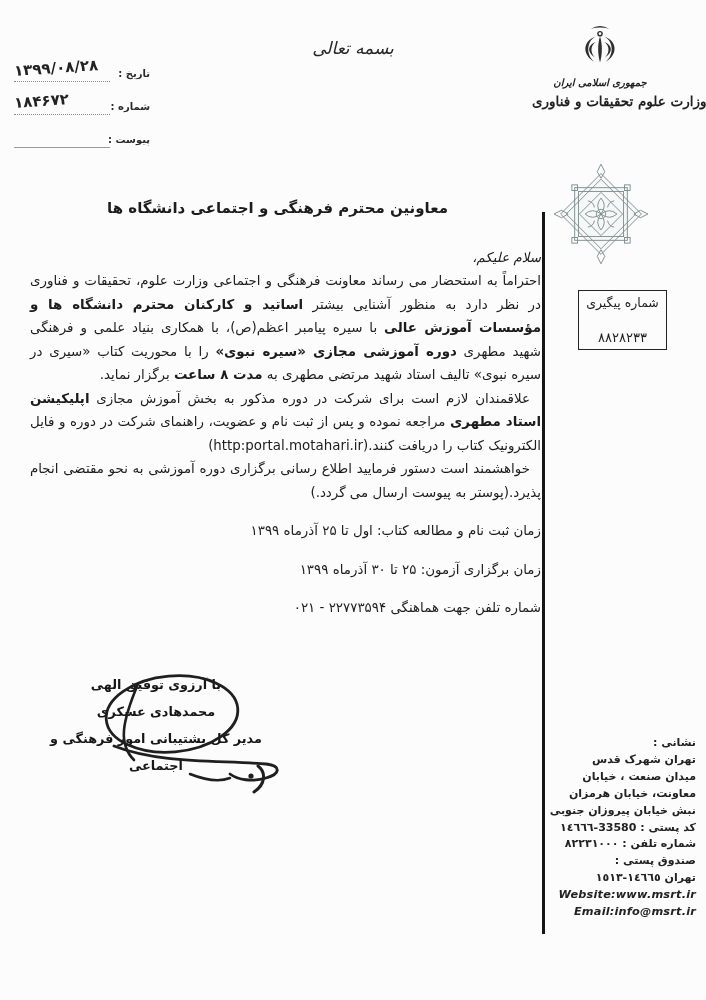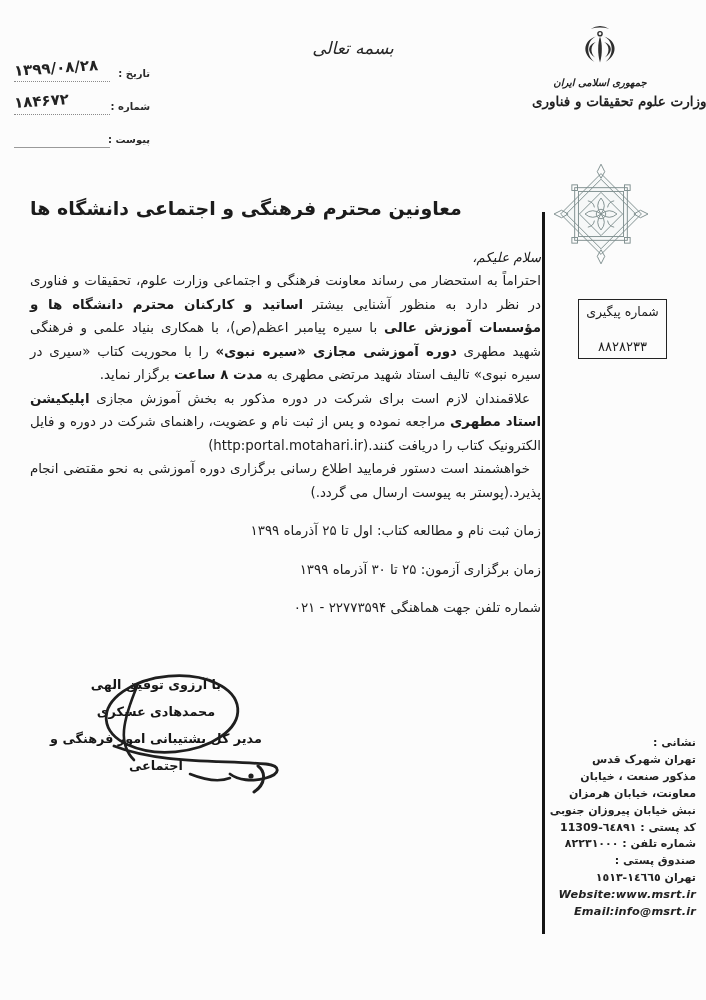--- a/index.html
+++ b/index.html
@@ -21,28 +21,28 @@
   
   .letterhead{position:absolute;top:22px;right:38px;width:136px;text-align:center;}
   .letterhead .emblem{display:block;margin:0 auto;}
   .lh-line1{font-family:"DejaVu Serif", serif;font-style:italic;font-size:10px;font-weight:600;margin-top:5px;white-space:nowrap;}
   .lh-line2{font-family:"DejaVu Serif", serif;font-size:13.5px;font-weight:600;margin-top:5px;white-space:nowrap;}
   
   .ornament{position:absolute;top:163px;right:58px;width:94px;height:102px;}
   
   .vrule{position:absolute;left:542px;top:212px;width:2.5px;height:722px;background:#151515;}
   
-  .tracking-box{position:absolute;left:578px;top:299px;width:87px;height:58px;border:1.6px solid #232323;
+  .tracking-box{position:absolute;left:578px;top:290px;width:87px;height:58px;border:1.6px solid #232323;
     display:flex;flex-direction:column;justify-content:center;align-items:center;background:#fcfcfc;}
   .tracking-label{font-size:12.5px;color:#1d1d1d;white-space:nowrap;}
   .tracking-number{font-size:13px;letter-spacing:1.5px;color:#1d1d1d;margin-top:20px;white-space:nowrap;}
   
   .body-col{position:absolute;left:30px;top:197px;width:511px;direction:rtl;text-align:justify;
     font-size:13.4px;line-height:23.5px;color:#1c1c1c;}
-  .recipient{font-weight:700;font-size:19px;text-align:left;margin:0 16px 25px 0;}
+  .recipient{font-weight:700;font-size:15px;text-align:center;margin:0 16px 25px 0;}
   .salutation{text-align:right;margin:0;font-style:italic;}
   .para{margin:0;}
   .para.indent{text-indent:11px;}
   .bold{font-weight:700;}
   .ltr{direction:ltr;unicode-bidi:isolate;display:inline-block;}
   .sched{text-align:right;margin:15px 0 0 0;}
   
   .sig-block{position:absolute;left:48px;top:671px;width:216px;text-align:center;
     font-weight:700;font-size:12.8px;line-height:27px;color:#161616;direction:rtl;}
   .sig-svg{position:absolute;left:30px;top:652px;width:270px;height:160px;pointer-events:none;}
@@ -140,24 +140,24 @@
     <path d="M108 32 C92 70 88 92 104 108" stroke-width="2.6"></path>
     <path d="M84 94 C130 112 190 108 236 112 C252 114 250 122 236 126 C222 130 208 128 200 122" stroke-width="2.8"></path>
     <path d="M160 122 C175 128 190 130 200 126" stroke-width="2.6"></path>
     <path d="M228 114 C236 120 236 132 224 140" stroke-width="3"></path>
     <circle cx="221" cy="124" r="2.6" fill="#1f1f1f" stroke="none"></circle>
   </svg>
 
   <div class="footer">
     <div>نشانی :</div>
     <div>تهران شهرک قدس</div>
-    <div>مذکور صنعت ، خیابان</div>
+    <div>میدان صنعت ، خیابان</div>
     <div>معاونت، خیابان هرمزان</div>
     <div>نبش خیابان پیروزان جنوبی</div>
-    <div><span>کد پستی : </span><span class="ltr" dir="ltr">11309-٦٤٨٩١</span></div>
+    <div><span>کد پستی : </span><span class="ltr" dir="ltr">١٤٦٦٦-33580</span></div>
     <div><span>شماره تلفن : </span><span class="ltr" dir="ltr">٨٢٢٣١٠٠٠</span></div>
     <div>صندوق پستی :</div>
     <div><span>تهران </span><span class="ltr" dir="ltr">١٤٦٦٥-١٥١٣</span></div>
     <div class="en">Website:www.msrt.ir</div>
     <div class="en">Email:info@msrt.ir</div>
   </div>
 
 </div>
 
 </body></html>

